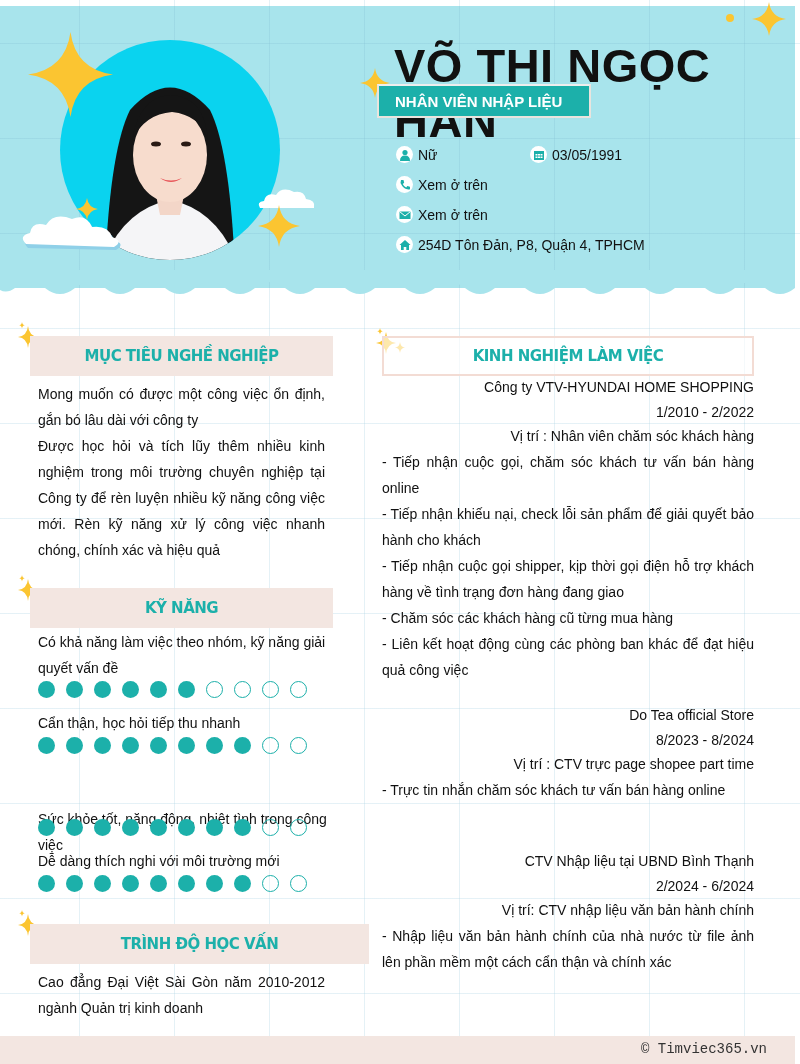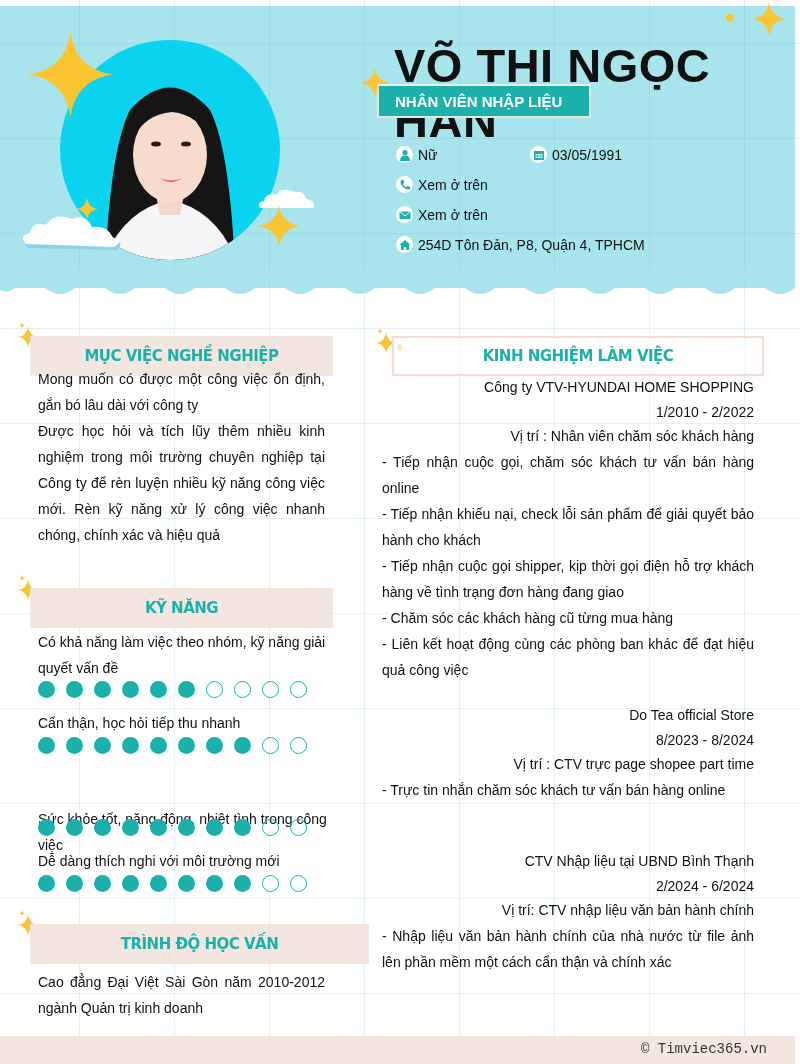--- a/index.html
+++ b/index.html
@@ -151,22 +151,22 @@
       <path d="M12,4 Q13,14 22,15 Q13,16 12,26 Q11,16 2,15 Q11,14 12,4 Z" fill="#fbc531"></path>
       <path d="M26,14 Q26.5,19 31,19.5 Q26.5,20 26,25 Q25.5,20 21,19.5 Q25.5,19 26,14 Z" fill="#fbc531"></path>
       <path d="M6,0 Q6.3,3 9,3.3 Q6.3,3.6 6,6.5 Q5.7,3.6 3,3.3 Q5.7,3 6,0 Z" fill="#fbc531"></path>
     </svg>
   <svg class="spark" style="left:374px;top:328px;" width="34" height="30" viewBox="0 0 34 30">
       <path d="M12,4 Q13,14 22,15 Q13,16 12,26 Q11,16 2,15 Q11,14 12,4 Z" fill="#fbc531"></path>
       <path d="M26,14 Q26.5,19 31,19.5 Q26.5,20 26,25 Q25.5,20 21,19.5 Q25.5,19 26,14 Z" fill="#fbc531"></path>
       <path d="M6,0 Q6.3,3 9,3.3 Q6.3,3.6 6,6.5 Q5.7,3.6 3,3.3 Q5.7,3 6,0 Z" fill="#fbc531"></path>
     </svg>
 
-  <div class="sec-head fill" style="left:30px;top:336px;width:303px;">MỤC VIỆC NGHỀ NGHIỆP</div>
-  <div class="para" style="left:38px;top:366px;width:287px;white-space:pre-line;">Mong muốn có được một công việc ổn định, gắn bó lâu dài với công ty
+  <div class="sec-head fill" style="left:30px;top:336px;width:303px;">MỤC TIÊU NGHỀ NGHIỆP</div>
+  <div class="para" style="left:38px;top:381px;width:287px;white-space:pre-line;">Mong muốn có được một công việc ổn định, gắn bó lâu dài với công ty
 Được học hỏi và tích lũy thêm nhiều kinh nghiệm trong môi trường chuyên nghiệp tại Công ty để rèn luyện nhiều kỹ năng công việc mới. Rèn kỹ năng xử lý công việc nhanh chóng, chính xác và hiệu quả</div>
 
   <div class="sec-head fill" style="left:30px;top:588px;width:303px;">KỸ NĂNG</div>
 
   <div class="skill-label" style="top:629px;">Có khả năng làm việc theo nhóm, kỹ năng giải quyết vấn đề</div>
   <div class="dots" style="top:681px;">
     <span class="dot"></span>
       <span class="dot"></span>
       <span class="dot"></span>
       <span class="dot"></span>
@@ -216,21 +216,21 @@
       <span class="dot"></span>
       <span class="dot"></span>
       <span class="dot"></span>
       <span class="dot empty"></span>
       <span class="dot empty"></span>
   </div>
 
   <div class="sec-head fill" style="left:30px;top:924px;width:339px;">TRÌNH ĐỘ HỌC VẤN</div>
   <div class="para" style="left:38px;top:969px;width:287px;">Cao đẳng Đại Việt Sài Gòn năm 2010-2012 ngành Quản trị kinh doanh</div>
 
-  <div class="sec-head outline" style="left:392px;top:336px;width:372px;">KINH NGHIỆM LÀM VIỆC</div>
+  <div class="sec-head outline" style="left:382px;top:336px;width:372px;">KINH NGHIỆM LÀM VIỆC</div>
 
   <div class="exp" style="top:375px;">
     <div class="l">Công ty VTV-HYUNDAI HOME SHOPPING</div>
     <div class="l">1/2010 - 2/2022</div>
     <div class="l">Vị trí : Nhân viên chăm sóc khách hàng</div>
     <p>- Tiếp nhận cuộc gọi, chăm sóc khách tư vấn bán hàng online</p>
     <p>- Tiếp nhận khiếu nại, check lỗi sản phẩm để giải quyết bảo hành cho khách</p>
     <p>- Tiếp nhận cuộc gọi shipper, kịp thời gọi điện hỗ trợ khách hàng về tình trạng đơn hàng đang giao</p>
     <p>- Chăm sóc các khách hàng cũ từng mua hàng</p>
     <p>- Liên kết hoạt động cùng các phòng ban khác để đạt hiệu quả công việc</p>

